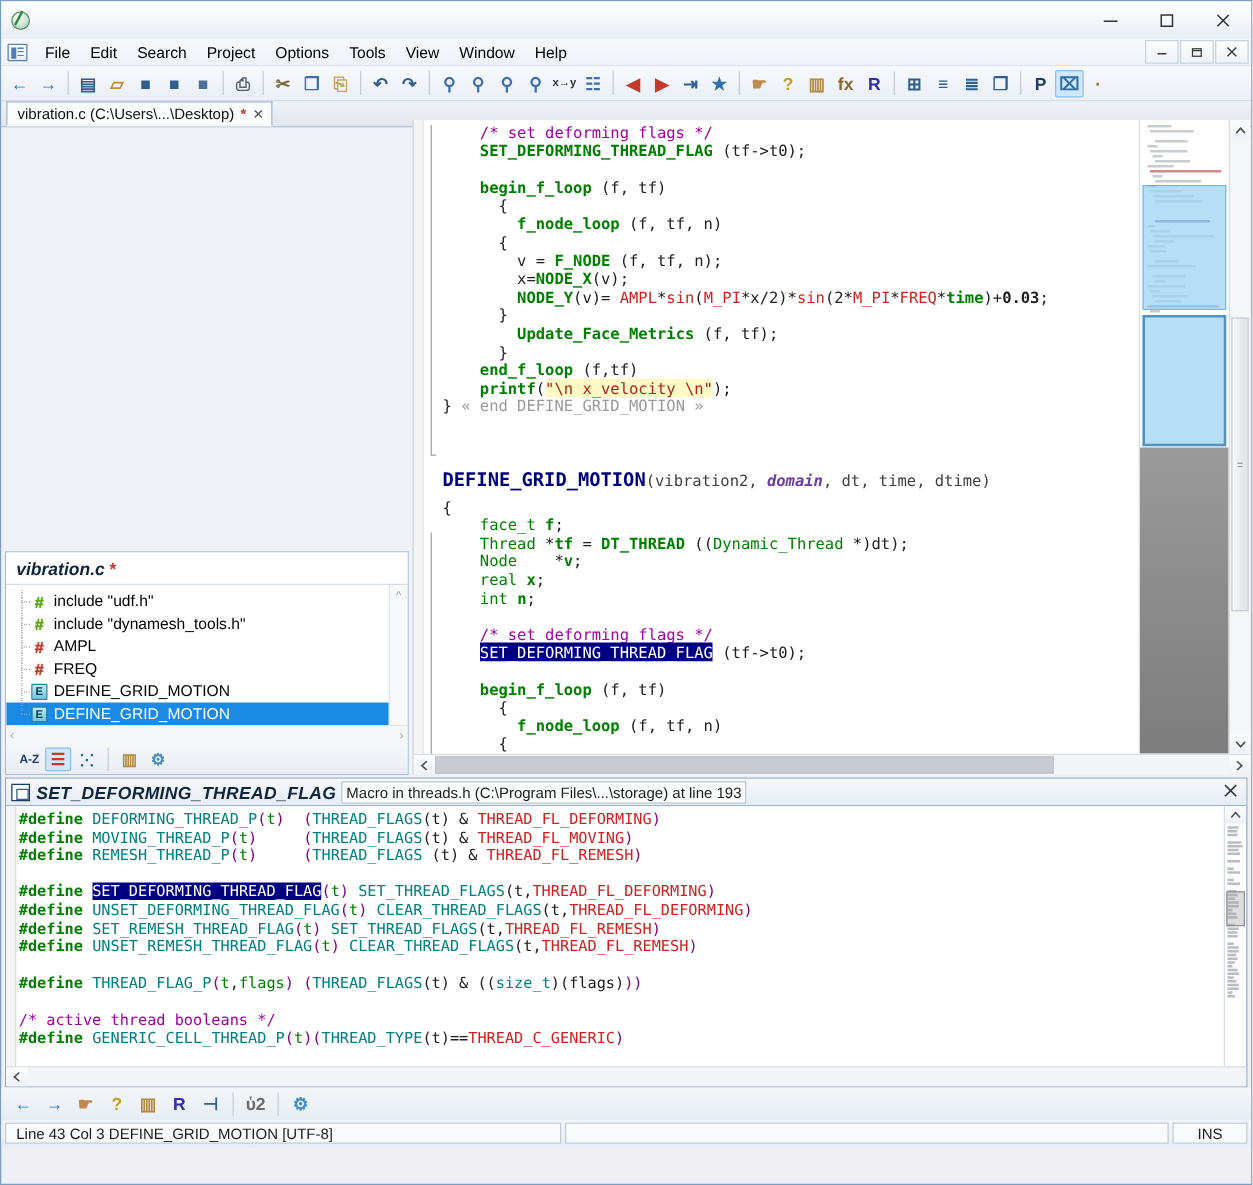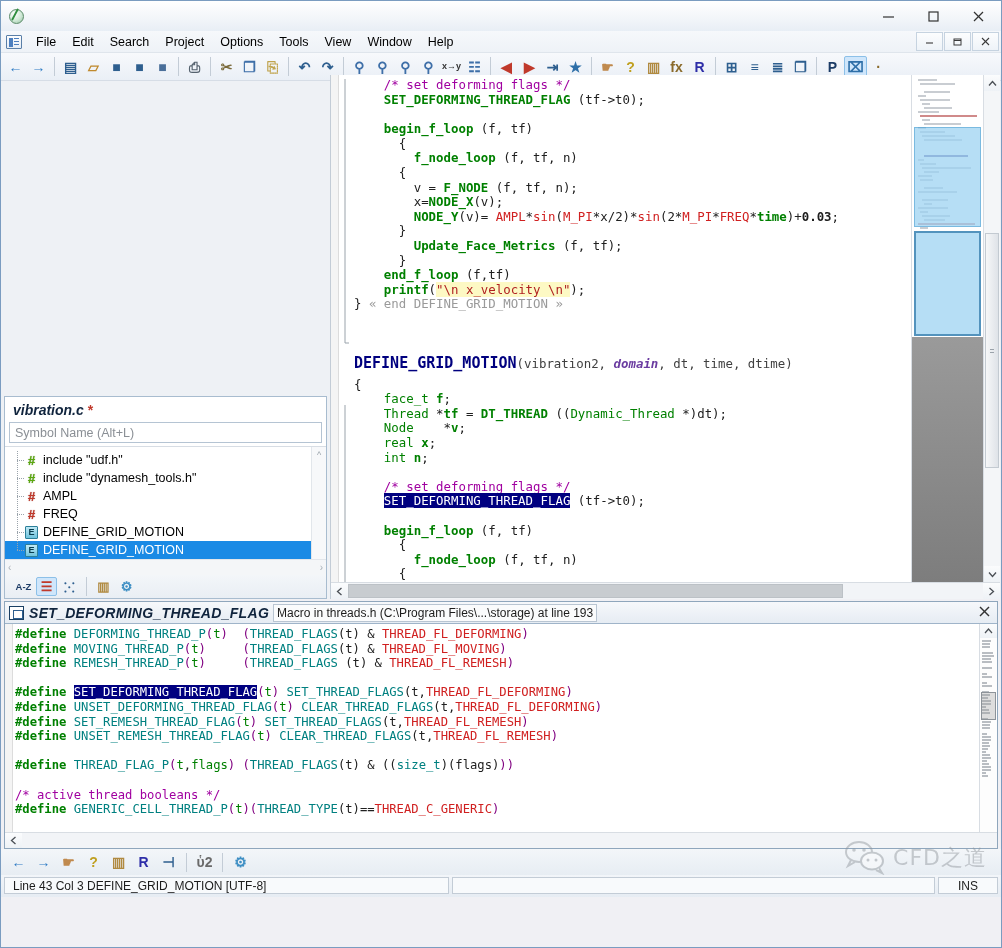--- a/index.html
+++ b/index.html
@@ -583,30 +583,34 @@
         <span style="color: rgb(28, 60, 102); font-size: 14px; font-weight: bold; line-height: 1;">P</span>
       </div>
       <div class="tb-btn sel">
         <span style="color: rgb(46, 111, 168); font-size: 14px; font-weight: bold; line-height: 1;">⌧</span>
       </div>
       <div class="tb-btn">
         <span style="color: rgb(138, 106, 42); font-size: 14px; font-weight: bold; line-height: 1;">·</span>
       </div>
     </div>
 
+  <div class="tabbar">
+    <div class="doctab">
+      <span>vibration.c (C:\Users\...\Desktop)</span>
+      <span class="star">*</span>
+      <span class="x">✕</span>
+    </div>
+  </div>
 
   <div class="body-area">
 
     <div class="sympanel">
       <div class="sym-title">
         <span>vibration.c</span>
         <span class="star">*</span>
-      </div>
-      <div class="sym-search">
-        <span>Symbol Name (Alt+L)</span>
       </div>
       <div class="sym-tree-wrap">
         <div class="sym-tree" id="sym-tree">
             <div class="sym-row">
               <span class="treeline"></span>
               <span class="hashicon green">#</span>
               <span>include "udf.h"</span>
             </div>
             <div class="sym-row">
               <span class="treeline"></span>
@@ -855,33 +859,20 @@
         <span style="color: rgb(46, 95, 143); font-size: 14px; font-weight: bold; line-height: 1;">⊣</span>
       </div>
       <div class="tb-sep"></div>
       <div class="bt-btn">
         <span style="color: rgb(106, 106, 106); font-size: 14px; font-weight: bold; line-height: 1;">ὑ2</span>
       </div>
       <div class="tb-sep"></div>
       <div class="bt-btn">
         <span style="color: rgb(62, 143, 196); font-size: 14px; font-weight: bold; line-height: 1;">⚙</span>
       </div>
-      <div class="watermark">
-      <svg width="44" height="34" viewBox="0 0 44 34">
-        <ellipse cx="16" cy="11" rx="13" ry="10" fill="none" stroke="#8d9399" stroke-width="2"></ellipse>
-        <path d="M8 19 L5 25 L12 21" fill="none" stroke="#8d9399" stroke-width="2"></path>
-        <circle cx="11" cy="9" r="1.8" fill="#8d9399"></circle>
-        <circle cx="21" cy="9" r="1.8" fill="#8d9399"></circle>
-        <ellipse cx="29" cy="20" rx="11" ry="8.5" fill="#ffffff" stroke="#8d9399" stroke-width="2"></ellipse>
-        <path d="M36 27 L39 32 L33 29" fill="#ffffff" stroke="#8d9399" stroke-width="2"></path>
-        <circle cx="25" cy="19" r="1.5" fill="#8d9399"></circle>
-        <circle cx="33" cy="19" r="1.5" fill="#8d9399"></circle>
-      </svg>
-      <span class="wm-text">CFD之道</span>
-    </div>
   </div>
 
   <div class="statusbar">
     <div class="sb-cell sb-main">Line 43  Col 3   DEFINE_GRID_MOTION [UTF-8]</div>
     <div class="sb-cell sb-mid"></div>
     <div class="sb-cell sb-ins">INS</div>
   </div>
 </div>
 
 </body></html>

